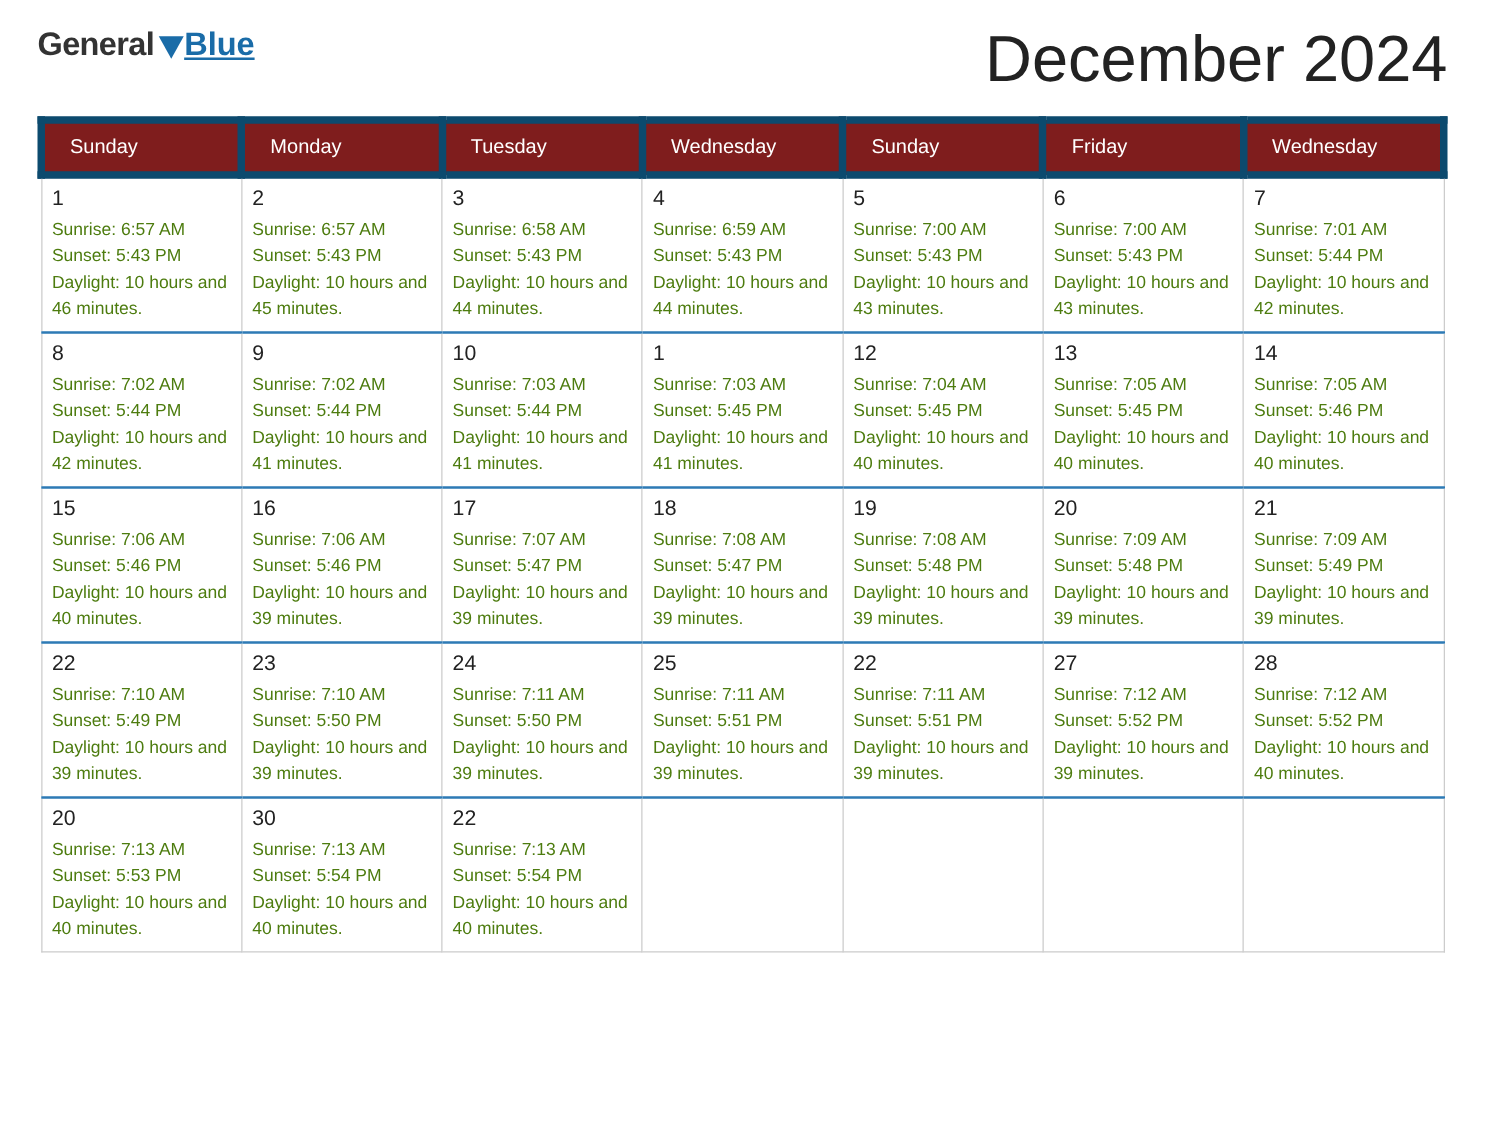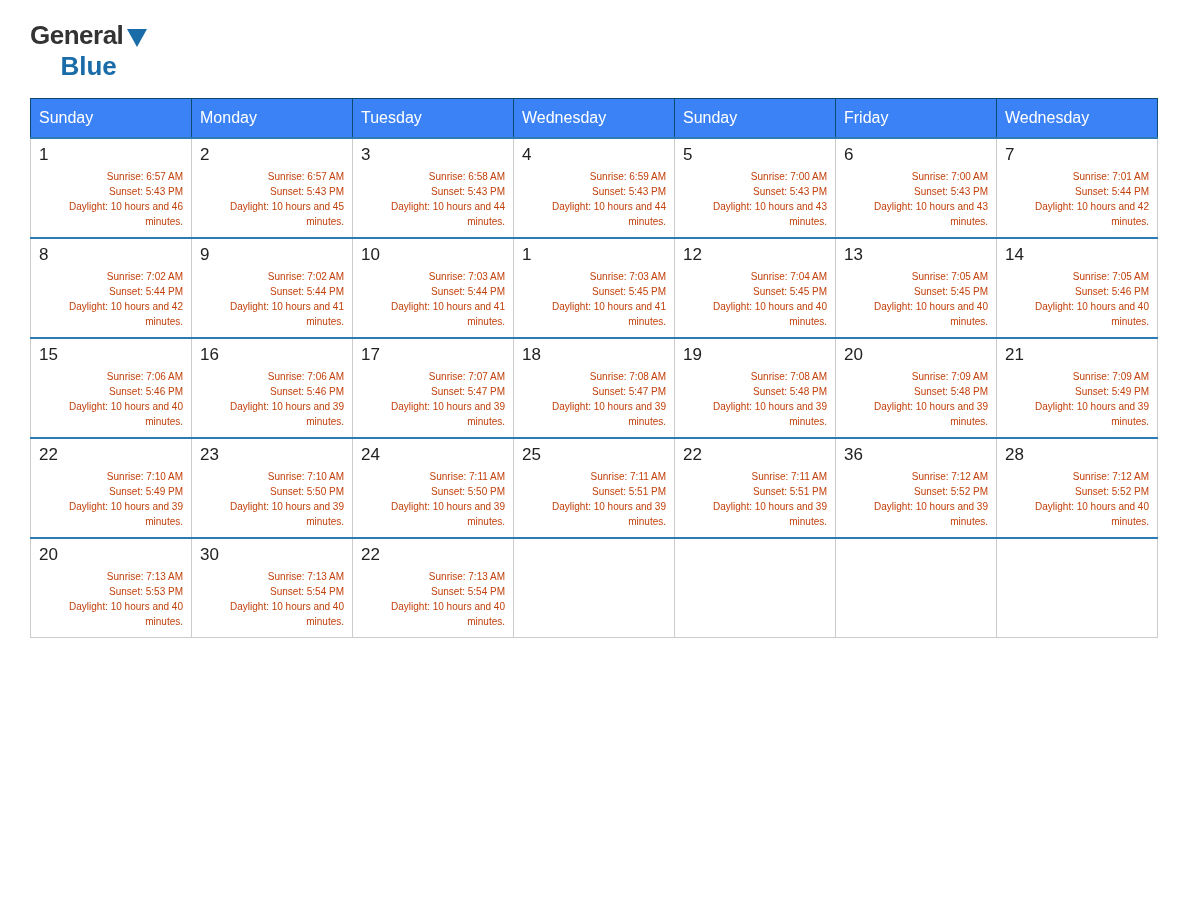--- a/index.html
+++ b/index.html
@@ -11,92 +11,92 @@
       padding: 20px 30px;
     }
     .header {
       display: flex;
       justify-content: space-between;
       align-items: flex-start;
       margin-bottom: 16px;
     }
     .logo {
       display: flex;
-      flex-direction: column;
-      align-items: center;
+      flex-direction: row;
+      align-items: flex-start;
     }
     .logo-general {
       font-size: 26px;
       font-weight: bold;
       color: #333;
       letter-spacing: -0.5px;
     }
     .logo-arrow {
       width: 0;
       height: 0;
       border-left: 10px solid transparent;
       border-right: 10px solid transparent;
       border-top: 18px solid #1a6ca8;
       margin-left: 4px;
       margin-top: 4px;
     }
     .logo-blue {
       font-size: 26px;
       font-weight: bold;
       color: #1a6ca8;
+      text-decoration: underline;
     }
     .title-section {
       text-align: right;
     }
     .month-title {
       font-size: 52px;
       font-weight: 300;
       color: #222;
       line-height: 1.1;
     }
     .location {
       font-size: 22px;
       color: #444;
       margin-top: 4px;
     }
     table {
       width: 100%;
       border-collapse: collapse;
     }
     thead th {
-      background-color: #3b82f6;
+      background-color: #7f1d1d;
       color: #fff;
       font-size: 16px;
       font-weight: normal;
-      padding: 10px 8px;
+      padding: 10px 20px;
       text-align: left;
-      border: 1px solid #0c4a6e;
+      border: 6px solid #0c4a6e;
     }
     tbody td {
       vertical-align: top;
       padding: 6px 8px 8px 8px;
       border: 1px solid #ccc;
       border-top: 2px solid #2d7ab5;
       font-size: 13px;
       color: #333;
       width: calc(100% / 7);
       min-height: 100px;
     }
     .day-number {
       font-size: 17px;
       font-weight: normal;
       color: #222;
       margin-bottom: 4px;
       display: block;
     }
     .day-info {
-      font-size: 10px;
-      color: #c2410c;
+      font-size: 14px;
+      color: #4d7c0f;
       line-height: 1.5;
-      text-align: right;
     }
     tbody tr td:first-child {
       border-left: 1px solid #ccc;
     }
     .logo-row {
       display: flex;
       align-items: center;
     }
   </style>
 </head>
@@ -104,20 +104,21 @@
 
 <div class="header">
   <div class="logo">
     <div class="logo-row">
       <span class="logo-general">General</span>
       <div class="logo-arrow"></div>
     </div>
     <span class="logo-blue">Blue</span>
   </div>
   <div class="title-section">
+    <div class="month-title">December 2024</div>
   </div>
 </div>
 
 <table>
   <thead>
     <tr>
     <th>Sunday</th>
         <th>Monday</th>
         <th>Tuesday</th>
         <th>Wednesday</th>
@@ -336,21 +337,21 @@
       </td>
         <td>
         <span class="day-number">22</span>
         <div class="day-info">
           Sunrise: 7:11 AM<br>
           Sunset: 5:51 PM<br>
           Daylight: 10 hours and 39 minutes.
         </div>
       </td>
         <td>
-        <span class="day-number">36</span>
+        <span class="day-number">27</span>
         <div class="day-info">
           Sunrise: 7:12 AM<br>
           Sunset: 5:52 PM<br>
           Daylight: 10 hours and 39 minutes.
         </div>
       </td>
         <td>
         <span class="day-number">28</span>
         <div class="day-info">
           Sunrise: 7:12 AM<br>

